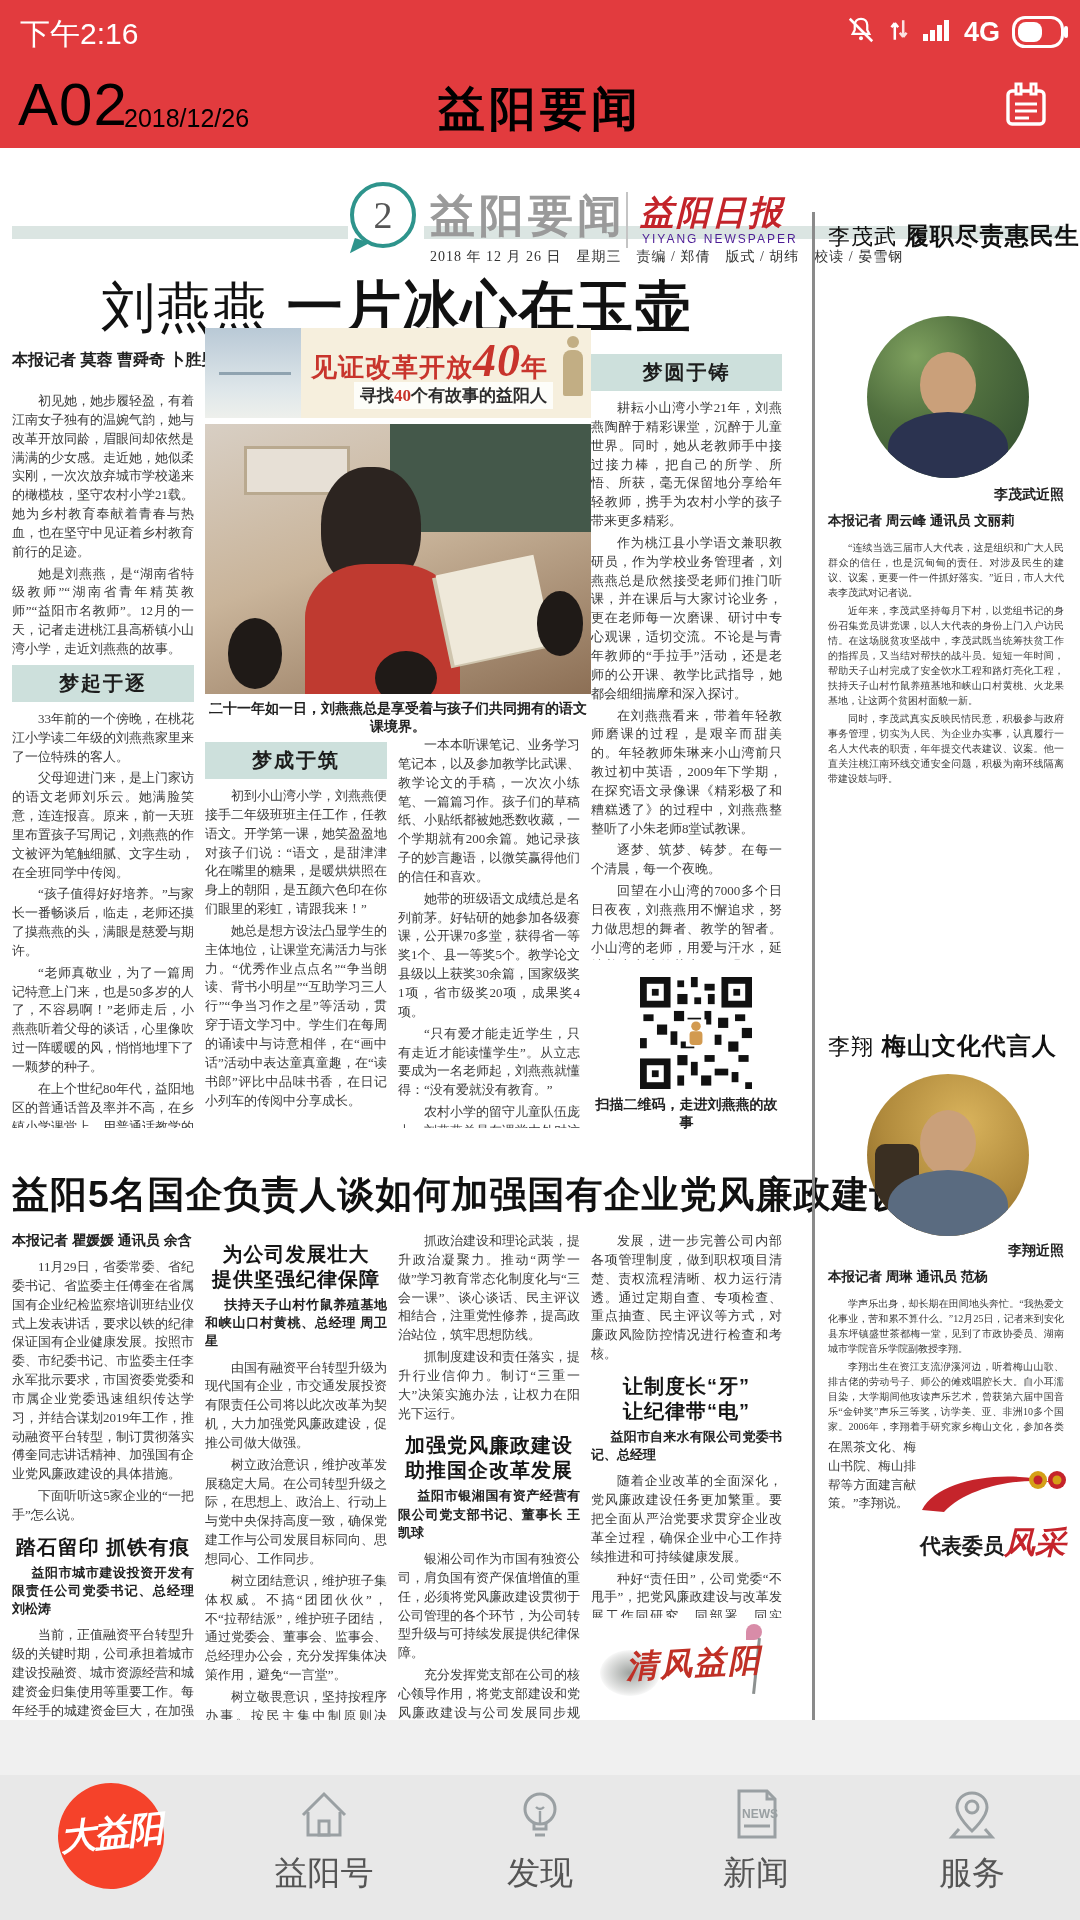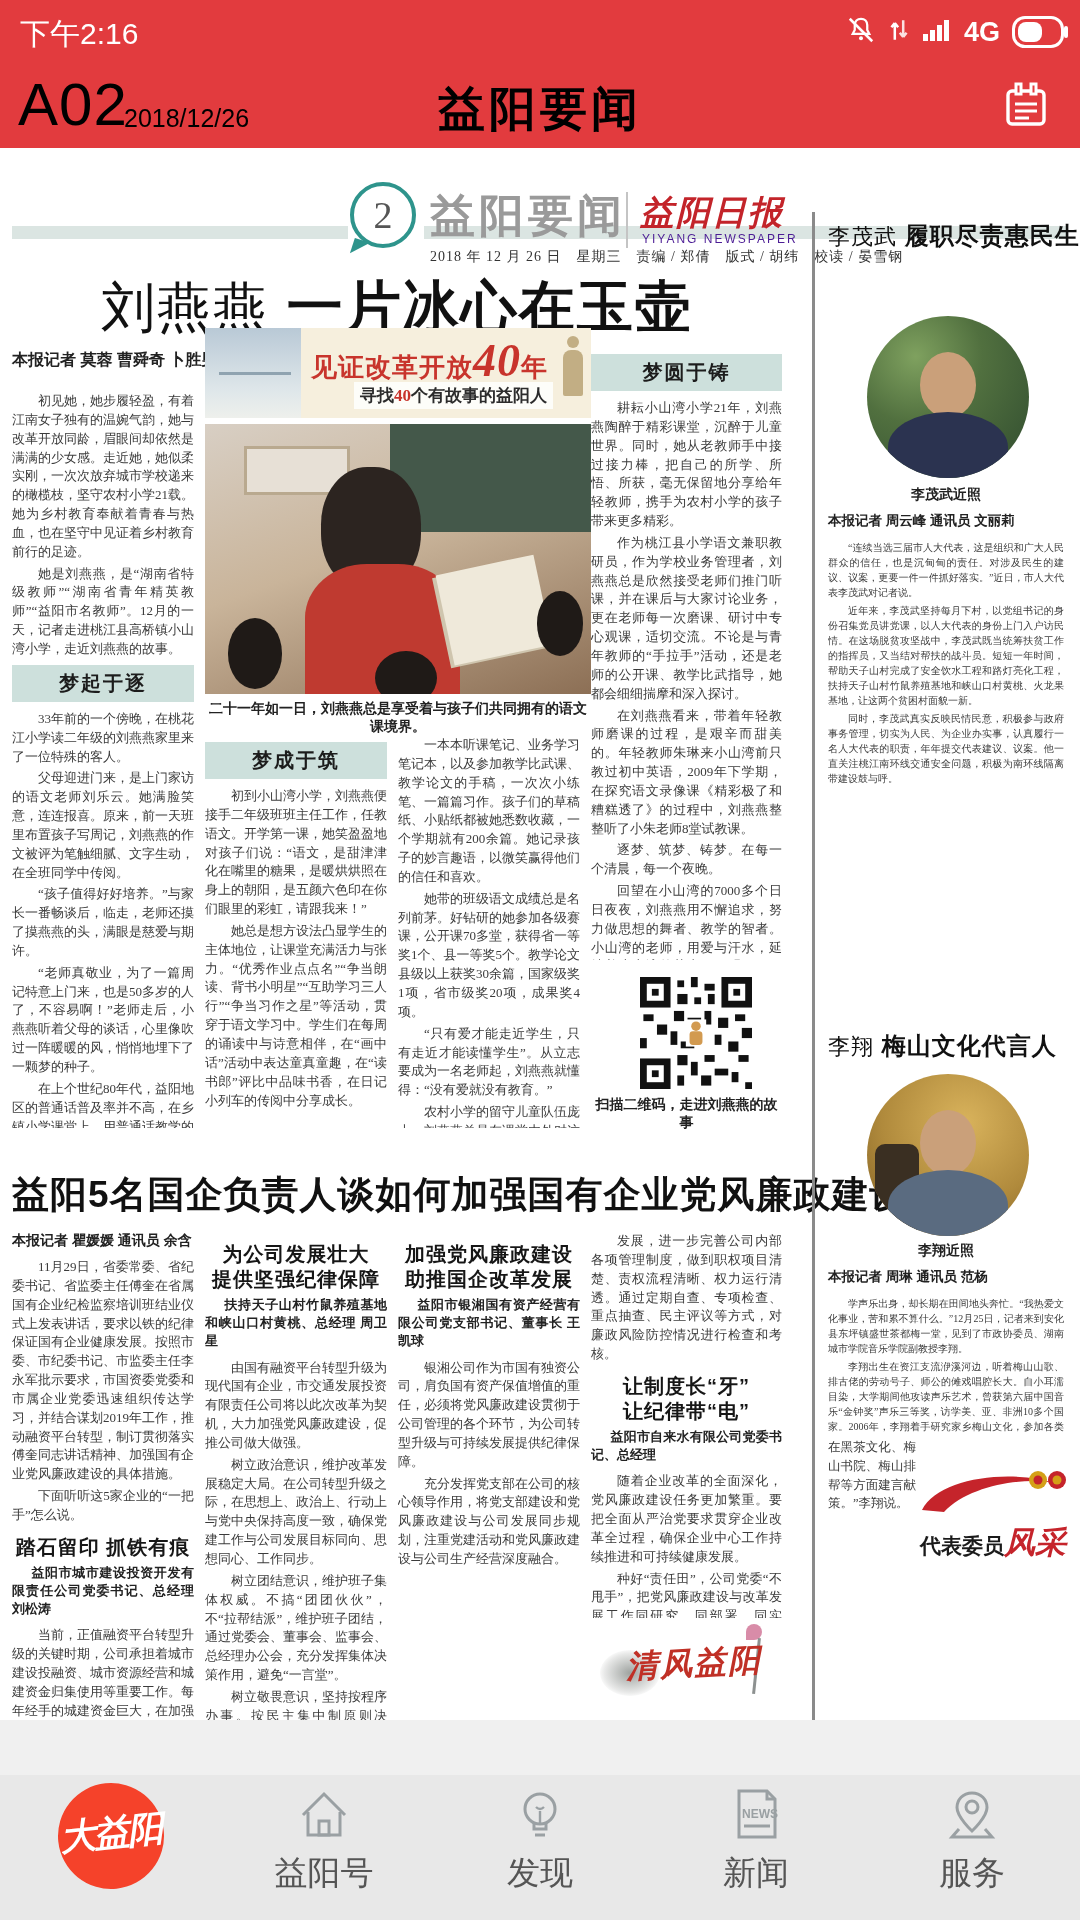--- a/index.html
+++ b/index.html
@@ -97,21 +97,21 @@
   .sb-head{position:absolute;left:828px;width:236px;white-space:nowrap;color:#111;font-family:"Liberation Sans",sans-serif;}
   .sb-head .nm{font-size:22px;font-weight:400;letter-spacing:1px;}
   .sb-head .tt{font-size:24px;font-weight:900;letter-spacing:1px;}
   .portrait{position:absolute;left:867px;width:162px;height:162px;border-radius:50%;overflow:hidden;}
   .p1{background:radial-gradient(circle at 30% 25%,#7fa15f 0%,#51703f 40%,#2e4a2e 100%);}
   .p2{background:radial-gradient(circle at 60% 30%,#d9b35c 0%,#b08a3c 55%,#7a5a20 100%);}
   .portrait .face{position:absolute;left:53px;top:36px;width:56px;height:66px;border-radius:50%;background:#caa07a;}
   .portrait .bodyshape{position:absolute;left:21px;top:96px;width:120px;height:70px;border-radius:50% 50% 0 0;background:#2b3350;}
   .p2 .bodyshape{background:#5a6b80;}
   .p2 .obj{position:absolute;left:8px;top:70px;width:44px;height:92px;border-radius:10px;background:#3a2f22;}
-  .sb-caption{position:absolute;left:828px;width:236px;text-align:center;font-size:14px;font-weight:700;color:#222;}
+  .sb-caption{position:absolute;left:828px;width:236px;text-align:right;font-size:14px;font-weight:700;color:#222;}
   .sb-byline{position:absolute;left:828px;width:236px;font-size:13.5px;font-weight:700;color:#222;
              font-family:"Liberation Sans",sans-serif;}
   .sb-text{position:absolute;left:828px;width:236px;overflow:hidden;}
   .sb-text p{margin:0 0 3px;text-indent:2em;text-align:justify;font-size:10px;line-height:1.5;color:#3b3b3b;}
   .sb-tail{position:absolute;left:828px;top:1290px;width:88px;height:150px;overflow:hidden;font-size:12.5px;
            line-height:1.5;color:#3b3b3b;text-align:justify;}
   .badge{position:absolute;left:918px;top:1318px;width:148px;height:104px;}
   .badge svg{position:absolute;left:0;top:0;}
   .badge .bt{position:absolute;left:2px;top:56px;white-space:nowrap;font-family:"Liberation Sans",sans-serif;}
   .badge .bt .blk{font-size:21px;font-weight:900;color:#1a1a1a;}
@@ -331,20 +331,24 @@
       <div>
           <p>由国有融资平台转型升级为现代国有企业，市交通发展投资有限责任公司将以此次改革为契机，大力加强党风廉政建设，促推公司做大做强。</p>
           <p>树立政治意识，维护改革发展稳定大局。在公司转型升级之际，在思想上、政治上、行动上与党中央保持高度一致，确保党建工作与公司发展目标同向、思想同心、工作同步。</p>
           <p>树立团结意识，维护班子集体权威。不搞“团团伙伙”，不“拉帮结派”，维护班子团结，通过党委会、董事会、监事会、总经理办公会，充分发挥集体决策作用，避免“一言堂”。</p>
           <p>树立敬畏意识，坚持按程序办事。按民主集中制原则决定“三重一大”事项，在干部选拔任用上，严格组织程序，遵循《党章》。</p>
         </div>
 
     </div>
 
     <div class="col" style="left:398px;top:1084px;width:182px;height:488px;">
+      <div>
+          <p>抓政治建设和理论武装，提升政治凝聚力。推动“两学一做”学习教育常态化制度化与“三会一课”、谈心谈话、民主评议相结合，注重党性修养，提高政治站位，筑牢思想防线。</p>
+          <p>抓制度建设和责任落实，提升行业信仰力。制订“三重一大”决策实施办法，让权力在阳光下运行。</p>
+        </div>
       <div class="subhead"><span>加强党风廉政建设</span><br><span>助推国企改革发展</span></div>
       <div class="company">益阳市银湘国有资产经营有限公司党支部书记、董事长 王凯球</div>
       <div>
           <p>银湘公司作为市国有独资公司，肩负国有资产保值增值的重任，必须将党风廉政建设贯彻于公司管理的各个环节，为公司转型升级与可持续发展提供纪律保障。</p>
           <p>充分发挥党支部在公司的核心领导作用，将党支部建设和党风廉政建设与公司发展同步规划，注重党建活动和党风廉政建设与公司生产经营深度融合。</p>
         </div>
     </div>
 
     <div class="col" style="left:591px;top:1084px;width:191px;height:386px;">
       <div>

